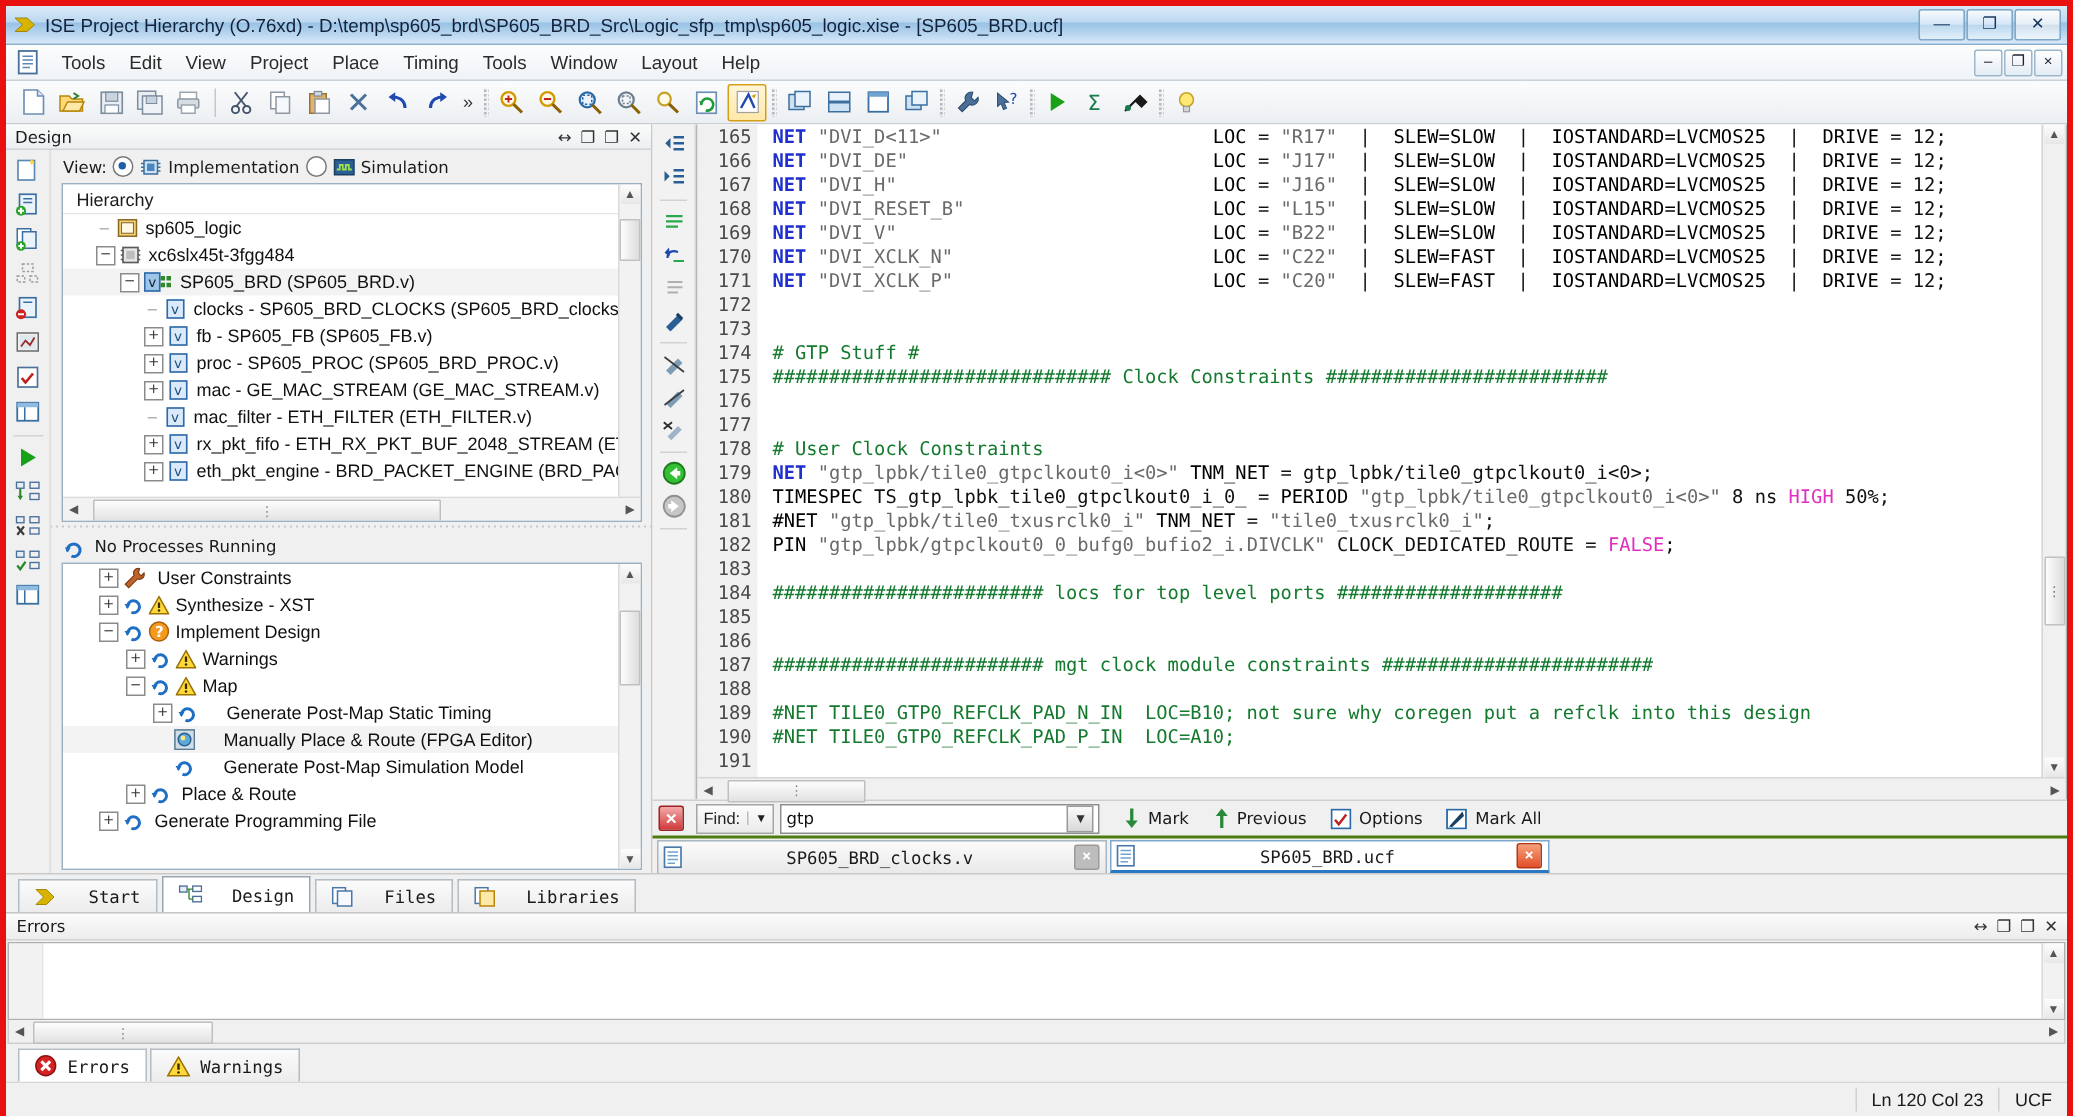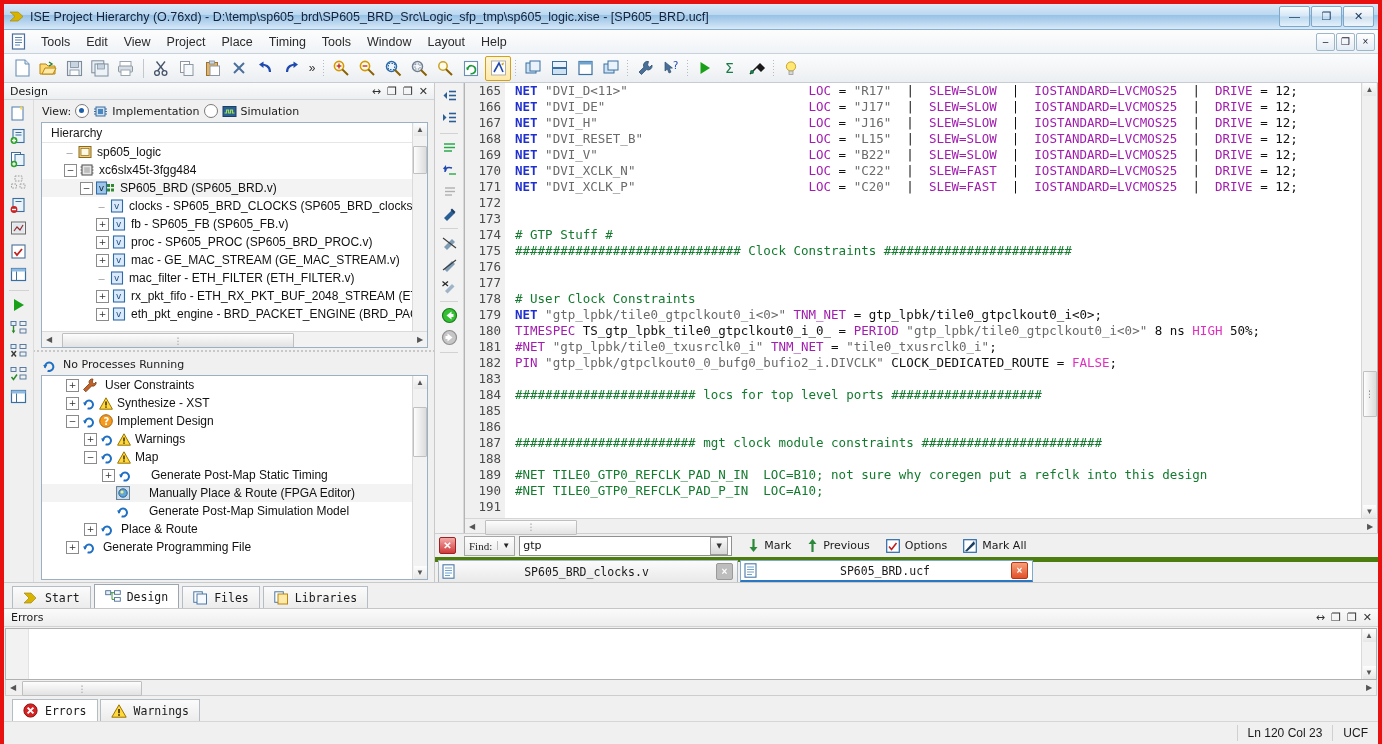--- a/index.html
+++ b/index.html
@@ -147,52 +147,52 @@
   .ed-code{flex:1;display:flex;min-height:0;overflow:hidden;position:relative;}
   .ed-lines{
     flex:1;overflow:hidden;font-family:"DejaVu Sans Mono", monospace;font-size:12.5px;
     line-height:16px;white-space:pre;background:#fff;
   }
   .ln{display:block;height:16px;white-space:pre;}
   .lnum{display:inline-block;width:40px;text-align:right;color:#4a4a4a;background:#f0f0f0;
     margin-right:10px;padding-right:4px;box-sizing:border-box;}
   .k-net{color:#1f2fd0;font-weight:bold;}
   .k-str{color:#6a6a6a;}
-  .k-blue{color:#a21caf;}
+  .k-blue{color:#000000;}
   .k-cmt{color:#137a2e;}
   .k-pink{color:#e02fc0;}
   .k-blk{color:#111;}
   .ed-vscroll{width:15px;background:#f0f0f0;border-left:1px solid #d6d6d6;display:flex;flex-direction:column;align-items:center;}
   .ed-hscroll{height:14px;display:flex;align-items:center;background:#f0f0f0;border-top:1px solid #d6d6d6;}
   
   .findbar{height:24px;display:flex;align-items:center;gap:0px;background:#f0f0f0;border-top:1px solid #cfcfcf;padding-left:4px;box-sizing:border-box;}
   .fb-close{width:15px;height:15px;background:linear-gradient(to bottom,#f3a9a9,#d03a3a);border:1px solid #9e2020;
     color:#fff;font-size:10px;display:flex;align-items:center;justify-content:center;border-radius:2px;font-weight:bold;margin-right:8px;}
   .fb-label{height:18px;border:1px solid #a6a6a6;background:linear-gradient(to bottom,#fdfdfd,#eaeaea);
-    display:flex;align-items:center;font-family:Liberation Serif, serif;font-size:11px;color:#222;padding:0 4px;}
+    display:flex;align-items:center;font-family:Liberation Sans, sans-serif;font-size:11px;color:#222;padding:0 4px;}
   .fb-label .arw{margin-left:5px;border-left:1px solid #bbb;padding-left:4px;font-size:8px;}
   .fb-input{width:205px;height:18px;border:1px solid #8f8f8f;background:#fff;display:flex;align-items:center;
     margin-left:4px;font-family:"DejaVu Sans",sans-serif;font-size:11px;color:#111;padding:0 3px;}
   .fb-input .val{flex:1;}
   .fb-drop{width:16px;height:16px;border:1px solid #9a9a9a;background:linear-gradient(to bottom,#fafafa,#d8d8d8);
     display:flex;align-items:center;justify-content:center;font-size:7px;color:#333;}
   .fb-btn{display:flex;align-items:center;gap:5px;margin-left:16px;font-family:"DejaVu Sans",sans-serif;font-size:11px;color:#1a1a1a;}
   
-  .filetabs{height:25px;display:flex;align-items:flex-end;background:#f0f0f0;border-top:5px solid #4d7c0f;padding-left:3px;box-sizing:border-box;}
+  .filetabs{height:25px;display:flex;align-items:flex-end;background:#f0f0f0;border-top:2px solid #4d7c0f;padding-left:3px;box-sizing:border-box;}
   .ftab{height:22px;display:flex;align-items:center;gap:0;border:1px solid #a9b7c2;border-bottom:none;
     background:linear-gradient(to bottom,#fbfbfb,#e9e9e9);margin-right:2px;box-sizing:border-box;}
   .ftab.active{background:#fff;border-color:#7fa8cc;border-bottom:2px solid #2a78c4;}
   .ftab .ticon{width:18px;display:flex;align-items:center;justify-content:center;}
   .ftab .tname{font-family:"DejaVu Sans Mono",monospace;font-size:11.5px;color:#1a1a1a;text-align:center;padding:0 6px;}
   .ftab .tclose{width:15px;height:15px;display:flex;align-items:center;justify-content:center;
     font-size:10px;font-weight:bold;color:#fff;background:#bdbdbd;border:1px solid #9a9a9a;border-radius:2px;margin-right:4px;}
   .ftab.active .tclose{background:linear-gradient(to bottom,#f6a07a,#e2502a);border-color:#b03a18;}
   
   .btabs{height:26px;display:flex;align-items:flex-end;background:#f0f0f0;border-top:1px solid #cacaca;padding-left:8px;box-sizing:border-box;}
-  .btab{height:22px;display:flex;align-items:center;gap:6px;padding:0 10px;border:1px solid #b4bcc4;border-bottom:none;
+  .btab{height:22px;display:flex;align-items:center;gap:20px;padding:0 10px;border:1px solid #b4bcc4;border-bottom:none;
     background:linear-gradient(to bottom,#fbfbfb,#ececec);margin-right:3px;
     font-family:"DejaVu Sans Mono",monospace;font-size:11.5px;color:#1a1a1a;box-sizing:border-box;}
   .btab.active{background:#fff;height:24px;border-color:#9aa6b1;}
   
   .errpanel{height:auto;display:flex;flex-direction:column;background:#f0f0f0;}
   .err-hdr{height:19px;display:flex;align-items:center;background:linear-gradient(to bottom,#fbfbfb,#ededed);
     border-top:1px solid #c6c6c6;border-bottom:1px solid #d2d2d2;
     font-family:"DejaVu Sans",sans-serif;font-size:11px;color:#1b1b1b;padding:0 3px 0 7px;box-sizing:border-box;}
   .err-hdr .ttl{flex:1;}
   .err-body{height:50px;display:flex;background:#fff;border:1px solid #b0b0b0;margin:1px 1px 0 1px;}

